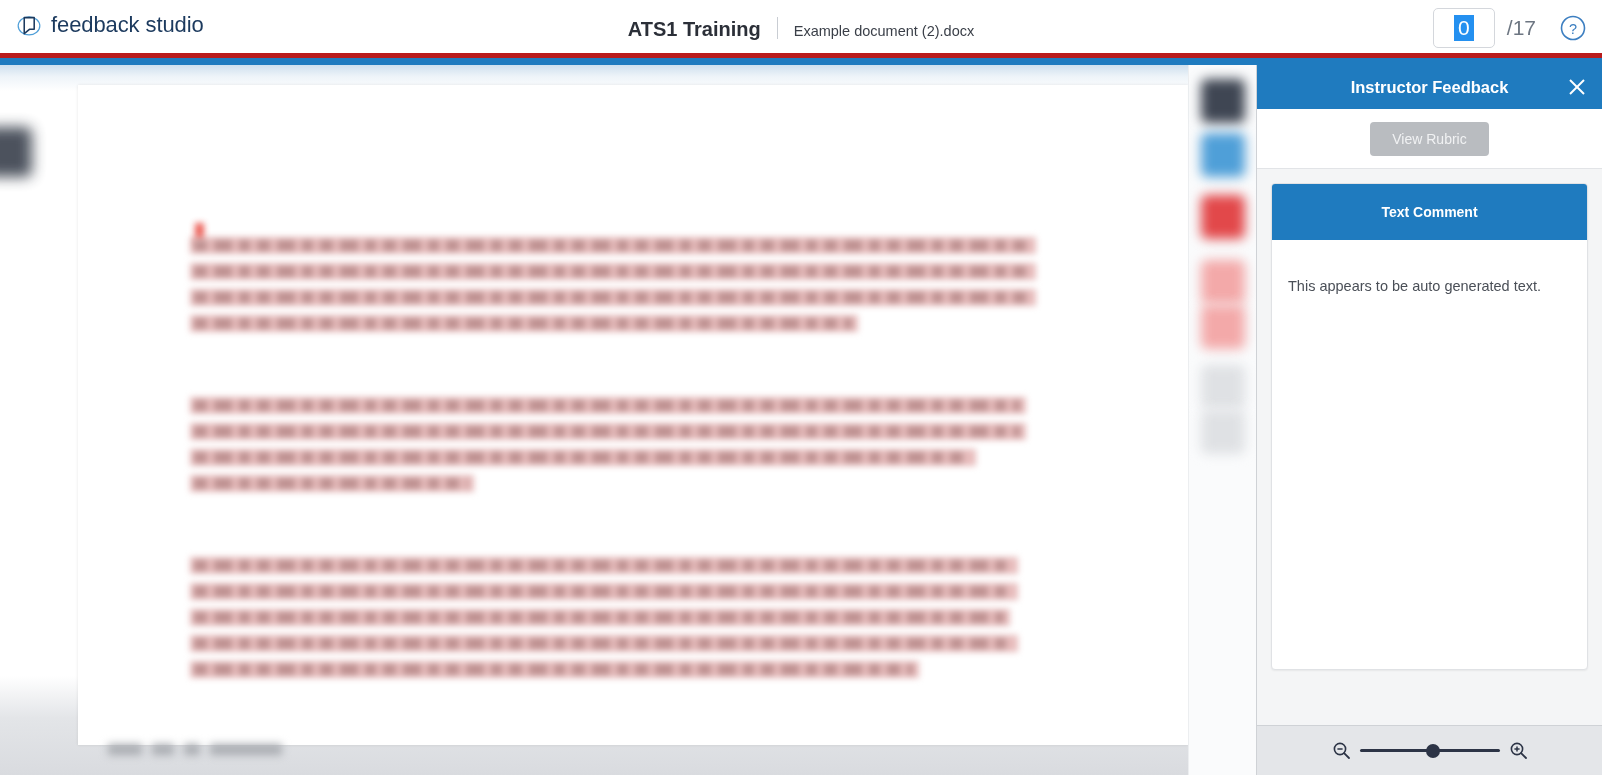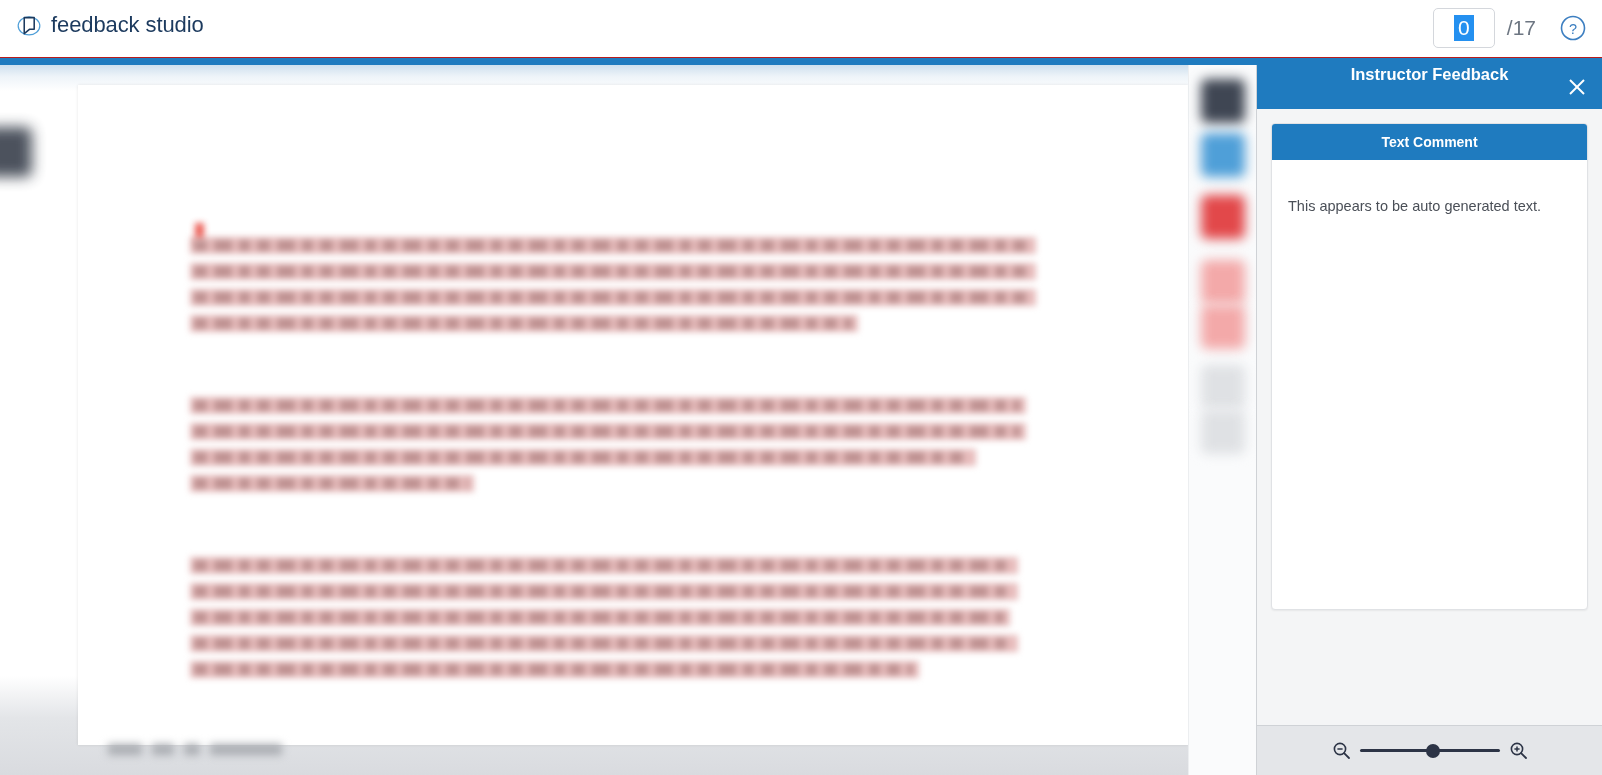--- a/index.html
+++ b/index.html
@@ -19,21 +19,21 @@
     background: #ffffff;
   }
 
   
   .top-header {
     position: absolute;
     top: 0; left: 0;
     width: 1602px;
     height: 58px;
     background: #ffffff;
-    border-bottom: 1px solid #b91c1c;
+    border-bottom: 5px solid #b91c1c;
     display: flex;
     align-items: center;
     padding-left: 7px;
   }
 
   .brand {
     position: absolute;
     left: 16px;
     top: 12px;
     display: flex;
@@ -286,21 +286,21 @@
     background: #f4f5f6;
     border-left: 1px solid #cfd2d6;
     display: flex;
     flex-direction: column;
   }
 
   .fp-header {
     height: 44px;
     background: #1f7bbf;
     display: flex;
-    align-items: flex-start;
+    align-items: center;
     justify-content: center;
     position: relative;
     flex: 0 0 auto;
   }
   .fp-header-title {
     color: #ffffff;
     font-size: 16.5px;
     font-weight: bold;
   }
   .fp-close {
@@ -347,21 +347,21 @@
     overflow: hidden;
     display: flex;
     flex-direction: column;
   }
   .comment-card-header {
     background: #1f7bbf;
     color: #ffffff;
     font-size: 14px;
     font-weight: bold;
     text-align: center;
-    padding: 10px 0;
+    padding: 20px 0;
     flex: 0 0 auto;
   }
   .comment-card-body {
     padding: 36px 16px;
     font-size: 14.5px;
     line-height: 20px;
     color: #4a4f57;
     flex: 1 1 auto;
   }
 
@@ -410,20 +410,25 @@
     <div class="brand">
       <span>
         <svg class="brand-mark" viewBox="0 0 30 30">
           <ellipse cx="15" cy="16" rx="12.5" ry="10.5" fill="none" stroke="#4f9fd8" stroke-width="1.4"></ellipse>
           <path d="M9.5 6.5 L21 6.5 L21 20 L15.5 20 L9.5 25 Z" fill="#ffffff" stroke="#1c3a5e" stroke-width="1.8" stroke-linejoin="round"></path>
         </svg>
       </span>
       <span class="brand-text">feedback studio</span>
     </div>
 
+    <div class="doc-title-wrap">
+      <span class="assignment-title">ATS1 Training</span>
+      <span class="title-divider"></span>
+      <span class="paper-name">Example document (2).docx</span>
+    </div>
 
     <div class="grade-area">
       <div class="grade-box">
         <span class="grade-value">0</span>
       </div>
       <span class="grade-total">/17</span>
       <span class="help-btn">
         <svg width="30" height="30" viewBox="0 0 30 30">
           <circle cx="15" cy="15" r="11.5" fill="none" stroke="#3d7fc1" stroke-width="1.6"></circle>
           <text x="15" y="20.5" text-anchor="middle" font-family="Liberation Sans, sans-serif" font-size="14.5" fill="#3d7fc1">?</text>
@@ -490,20 +495,23 @@
     <div class="fp-header">
       <span class="fp-header-title">Instructor Feedback</span>
       <span class="fp-close">
         <svg width="22" height="22" viewBox="0 0 22 22">
           <line x1="4" y1="4" x2="18" y2="18" stroke="#ffffff" stroke-width="2"></line>
           <line x1="18" y1="4" x2="4" y2="18" stroke="#ffffff" stroke-width="2"></line>
         </svg>
       </span>
     </div>
 
+    <div class="fp-rubric-zone">
+      <button class="view-rubric-btn">View Rubric</button>
+    </div>
 
     <div class="fp-body">
       <div class="comment-card">
         <div class="comment-card-header">Text Comment</div>
         <div class="comment-card-body">This appears to be auto generated text.</div>
       </div>
     </div>
 
     <div class="fp-zoom-bar">
       <span class="zoom-ico">

